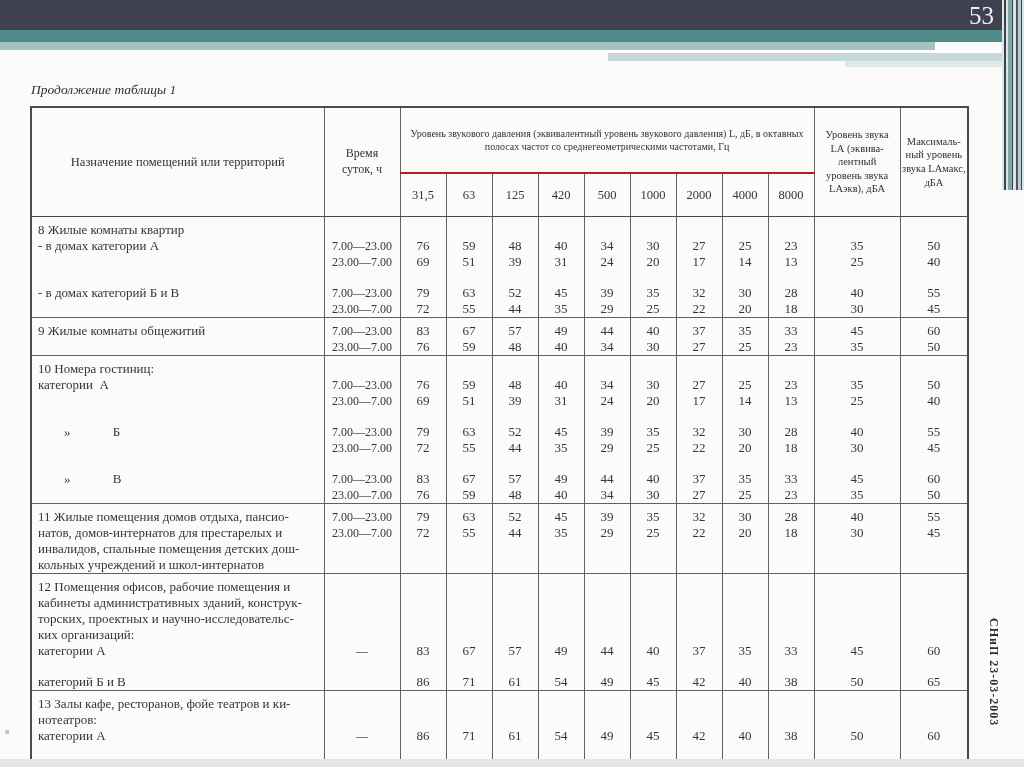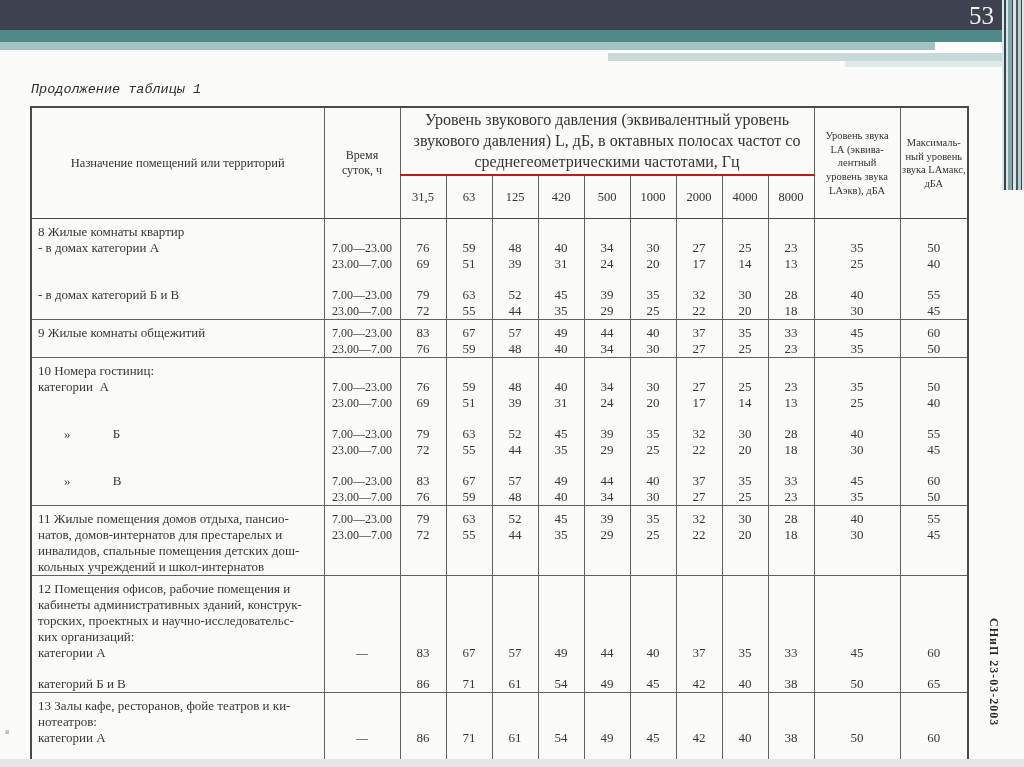--- a/index.html
+++ b/index.html
@@ -16,36 +16,36 @@
   .band-w{position:absolute;left:608px;top:50px;width:416px;height:3px;background:#ffffff;}
   .band-b{position:absolute;left:608px;top:53px;width:416px;height:8px;background:#c7dad9;}
   .band-c{position:absolute;left:845px;top:61px;width:179px;height:6px;background:#e0eae9;}
   .stripes{position:absolute;right:0;top:0;width:22px;height:190px;z-index:5;
     background:repeating-linear-gradient(90deg,
       #d9e6e5 0 2px,#3e4150 2px 4px,#d9e6e5 4px 6px,#7fa7a5 6px 10px,
       #3e4150 10px 11px,#d9e6e5 11px 14px,#4e5565 14px 16px,#b7cecd 16px 19px,
       #3e4150 19px 20px,#d9e6e5 20px 22px);}
   .bottom-edge{position:absolute;left:0;bottom:0;width:1024px;height:8px;background:#e6e6e6;}
 
-  .caption{position:absolute;left:31px;top:82px;font-style:italic;font-size:13.5px;color:#2f2f2f;font-family:Liberation Mono, monospace;}
+  .caption{position:absolute;left:31px;top:82px;font-style:italic;font-size:13.5px;color:#2f2f2f;}
   .side-label{position:absolute;left:986px;top:618px;height:145px;writing-mode:vertical-rl;
               font-size:12px;font-weight:bold;color:#2d2d2d;letter-spacing:1px;white-space:nowrap;}
   .corner-mark{position:absolute;left:5px;top:726px;font-size:9px;color:#8a8a8a;}
 
   
   table.doc{position:absolute;left:30px;top:106px;width:937px;border-collapse:collapse;
             table-layout:fixed;color:#363636;border:2px solid #4a4a4a;}
   th,td{margin:0;padding:0;font-weight:normal;}
   .vb{border-left:1px solid #616161;}
   thead th{border-bottom:1px solid #4a4a4a;vertical-align:middle;text-align:center;color:#333;}
   thead tr.r1 th{height:44px;}
   thead tr.r2 th{height:42px;border-top:2px solid #b91c1c;font-size:12.5px;}
   .h-purpose{font-size:12.5px;}
   .h-time{font-size:12px;white-space:pre-line;line-height:1.3;}
-  .h-group{font-size:16px;line-height:1.3;padding:2px 6px;margin-left:28px;}
+  .h-group{font-size:10px;line-height:1.3;padding:10px 6px;margin-left:28px;}
   .h-side{font-size:10.5px;white-space:pre-line;line-height:1.3;}
   tbody td{height:16px;line-height:16px;font-size:13px;vertical-align:top;}
   tbody .c-label{text-align:left;padding-left:6px;white-space:pre;overflow:hidden;}
   tbody .c-time{text-align:center;font-size:12px;white-space:nowrap;}
   tbody .c-num{text-align:center;}
   tbody tr.section-start td{border-top:1px solid #616161;padding-top:5px;}
   tbody tr:first-child td{border-top:none;}
   tbody tr.spacer td{height:15px;}
 </style>
 </head>

